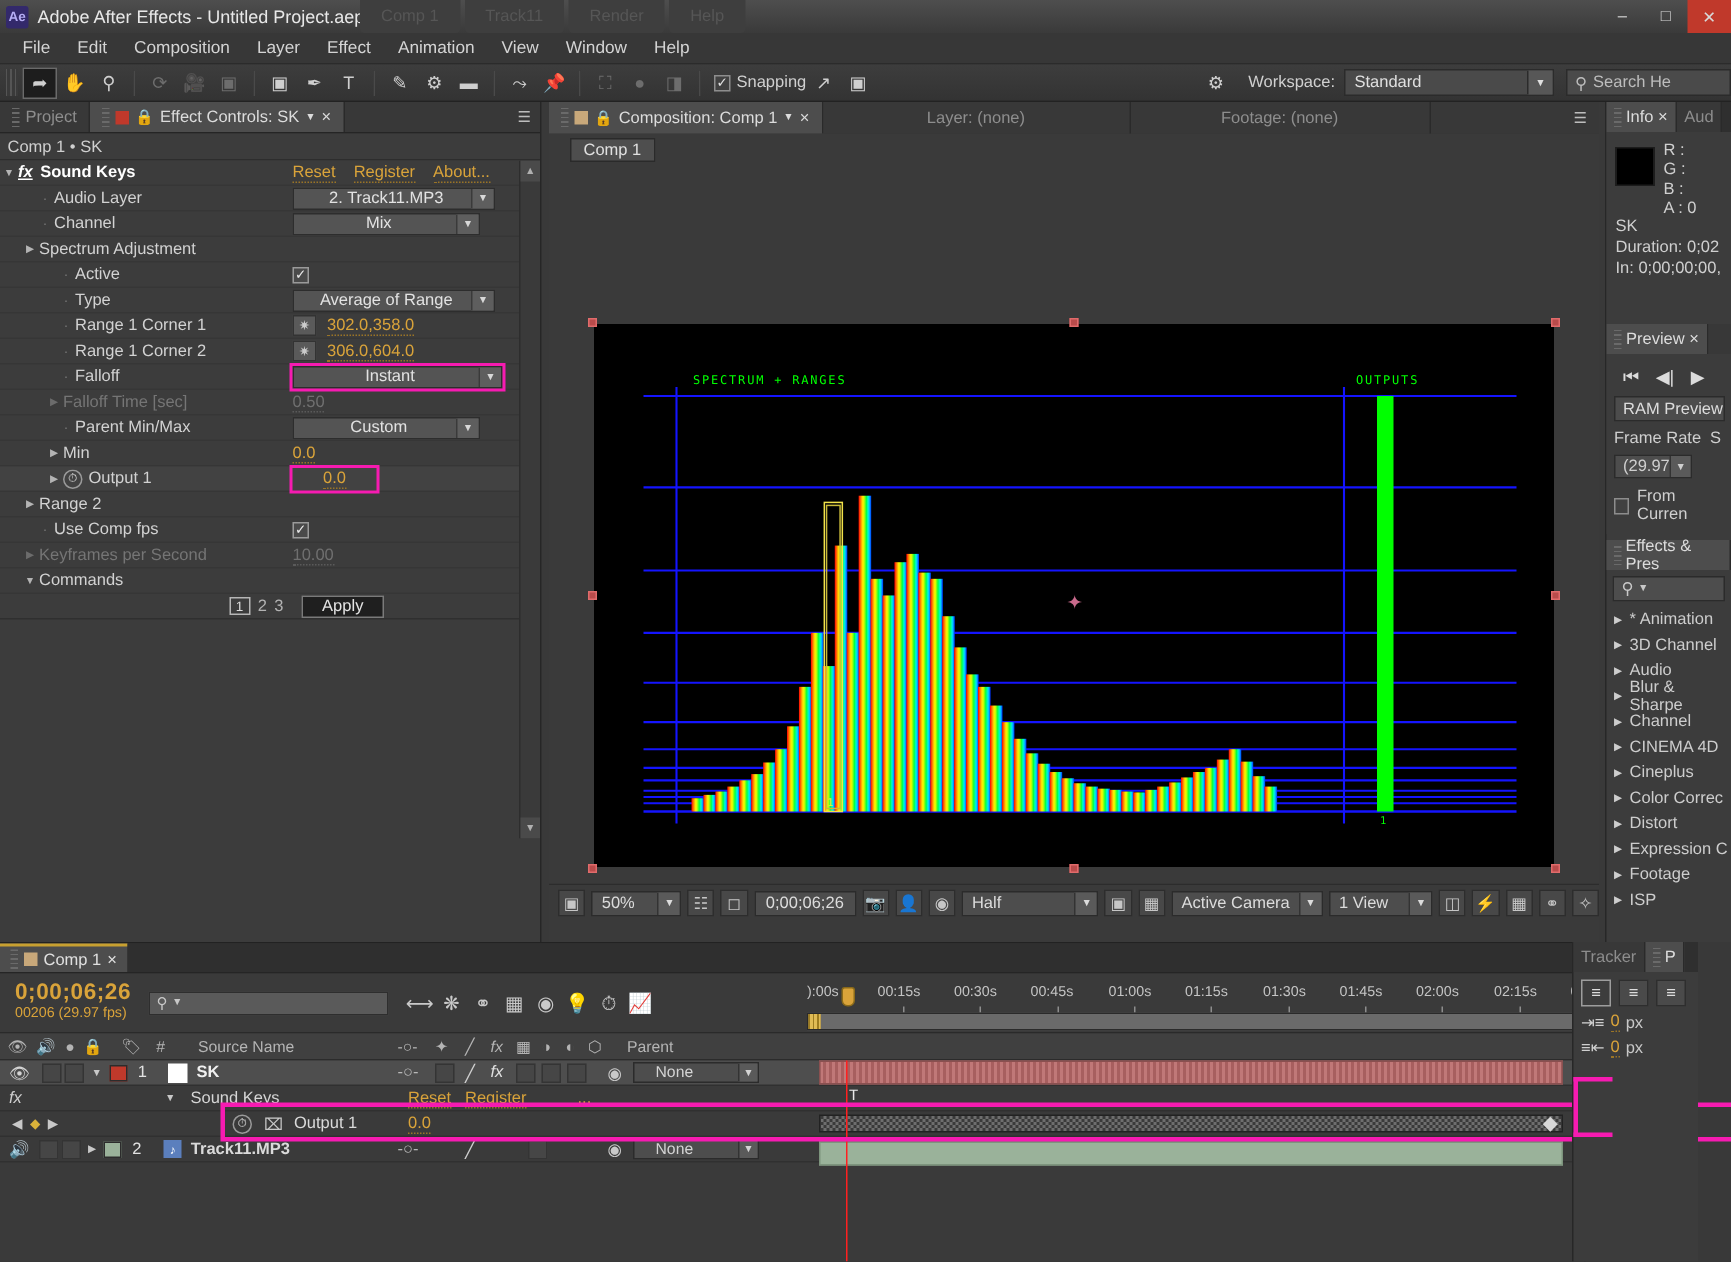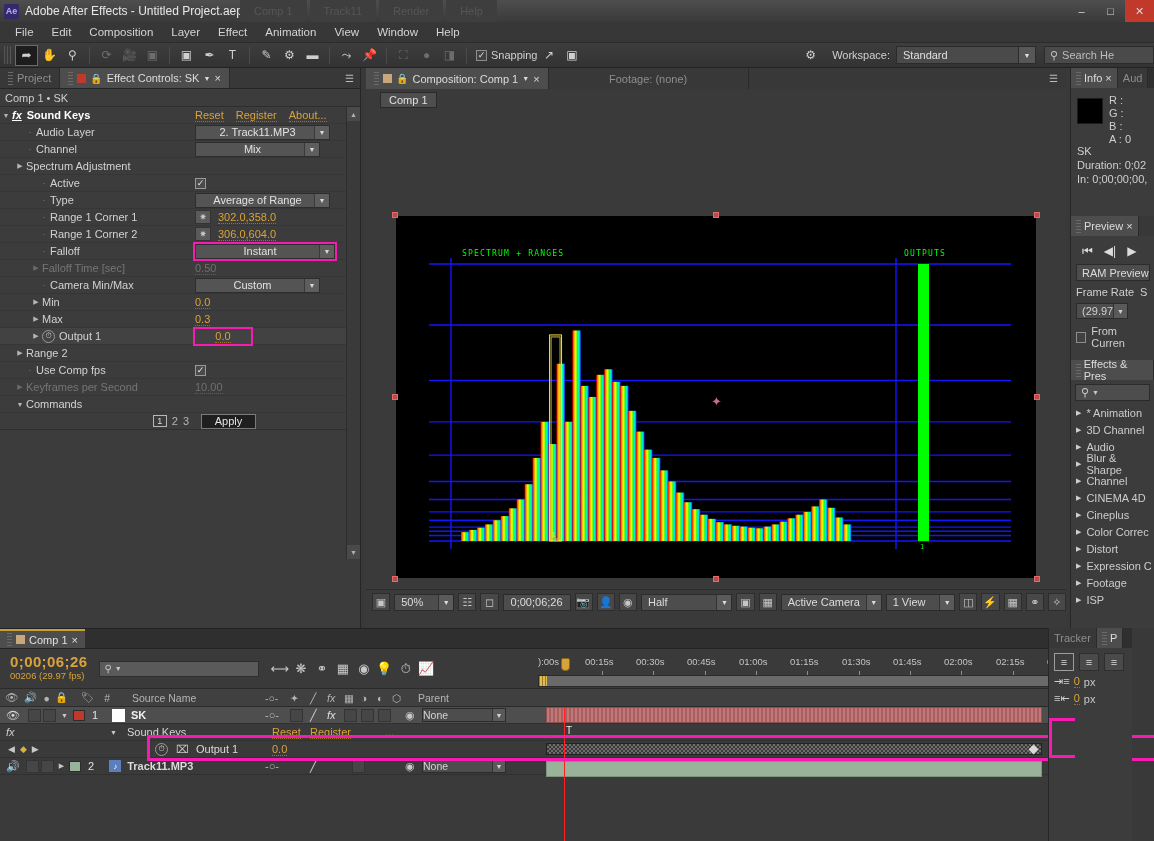--- a/index.html
+++ b/index.html
@@ -215,21 +215,21 @@
   .ruler-cap{ position:absolute; top:0; bottom:0; width:8px; background:#c8a030;
               background-image:repeating-linear-gradient(90deg,#9d7c20 0 1px,#e0bb55 1px 3px); }
   .colhead{ height:18px; background:#404040; display:flex; align-items:center;
             border-bottom:1px solid #2b2b2b; font-size:10.5px; color:#b4b4b4; position:relative; }
   .layerrow{ height:17px; display:flex; align-items:center; position:relative;
              border-bottom:1px solid #303030; font-size:11px; }
   .l-sel{ background:#4e4e4e; }
   .lbl-box{ width:12px; height:11px; border:1px solid #2c2c2c; }
   .swbox{ width:13px; height:13px; background:#464646; border:1px solid #343434; }
   .parent-sel{ width:84px; height:14px; background:#4d4d4d; border:1px solid #2b2b2b;
-               position:relative; display:flex; align-items:flex-start; padding-left:0;
+               position:relative; display:flex; align-items:flex-start; padding-left:14px;
                font-size:10.5px; color:#d4d4d4; }
   .parent-sel .arr{ position:absolute; right:0; top:0; bottom:0; width:13px; background:#5a5a5a;
                border-left:1px solid #333; display:flex; align-items:center;
                justify-content:center; font-size:7px;}
   .tracks{ position:absolute; left:538px; right:14px; top:0; bottom:0; }
   .audiobar{ position:absolute; background:#b06a6a;
              background-image:repeating-linear-gradient(90deg,#c07878 0 2px,#a75f5f 2px 4px);
              border:1px solid #8a5050; }
   .greenbar{ position:absolute; background:#9ab29a; border:1px solid #7d947d; }
   .kfbar{ position:absolute;
@@ -462,49 +462,40 @@
           <span>Falloff Time [sec]</span>
         </div>
         <div class="ec-val">
           <span class="val-dim">0.50</span>
         </div>
       </div>
 
       <div class="ecrow">
         <div class="ec-name" style="padding-left:38px">
           <span class="dot">·</span>
-          <span>Camera Min/Max</span>
+          <span>Parent Min/Max</span>
         </div>
         <div class="ec-val">
           <div class="ddown" style="width:125px">
             <span>Custom</span>
             <span class="arr">▼</span>
           </div>
         </div>
       </div>
 
       <div class="ecrow">
         <div class="ec-name" style="padding-left:30px">
           <span class="tri">▶</span>
           <span>Min</span>
         </div>
         <div class="ec-val">
           <span class="val-orange">0.0</span>
         </div>
       </div>
 
-      <div class="ecrow">
-        <div class="ec-name" style="padding-left:30px">
-          <span class="tri">▶</span>
-          <span>Max</span>
-        </div>
-        <div class="ec-val">
-          <span class="val-orange">0.3</span>
-        </div>
-      </div>
 
       <div class="ecrow alt">
         <div class="ec-name" style="padding-left:30px">
           <span class="tri">▶</span>
           <span class="stopwatch">⏱</span>
           <span>Output 1</span>
         </div>
         <div class="ec-val">
           <span class="hl-pink" style="display:inline-flex;align-items:center;justify-content:center;width:56px;height:15px">
             <span class="val-orange">0.0</span>
@@ -569,20 +560,23 @@
 
   <div class="panel" id="compPanel">
     <div class="comp-tabrow">
       <div class="ptab sel">
         <span class="tabgrip"></span>
         <span style="width:9px;height:9px;background:#c8a87a;display:inline-block"></span>
         <span style="color:#d4a84b;font-size:10px">🔒</span>
         <span>Composition: Comp 1</span>
         <span style="font-size:7px">▼</span>
         <span>×</span>
+      </div>
+      <div class="ptab" style="width:205px;justify-content:center">
+        <span>Layer: (none)</span>
       </div>
       <div class="ptab" style="width:200px;justify-content:center">
         <span>Footage: (none)</span>
       </div>
       <div style="flex:1;background:#383838;display:flex;align-items:center;justify-content:flex-end;padding-right:8px">
         <span style="font-size:10px;color:#bdbdbd">☰</span>
       </div>
     </div>
 
     <div class="comp-sub">

